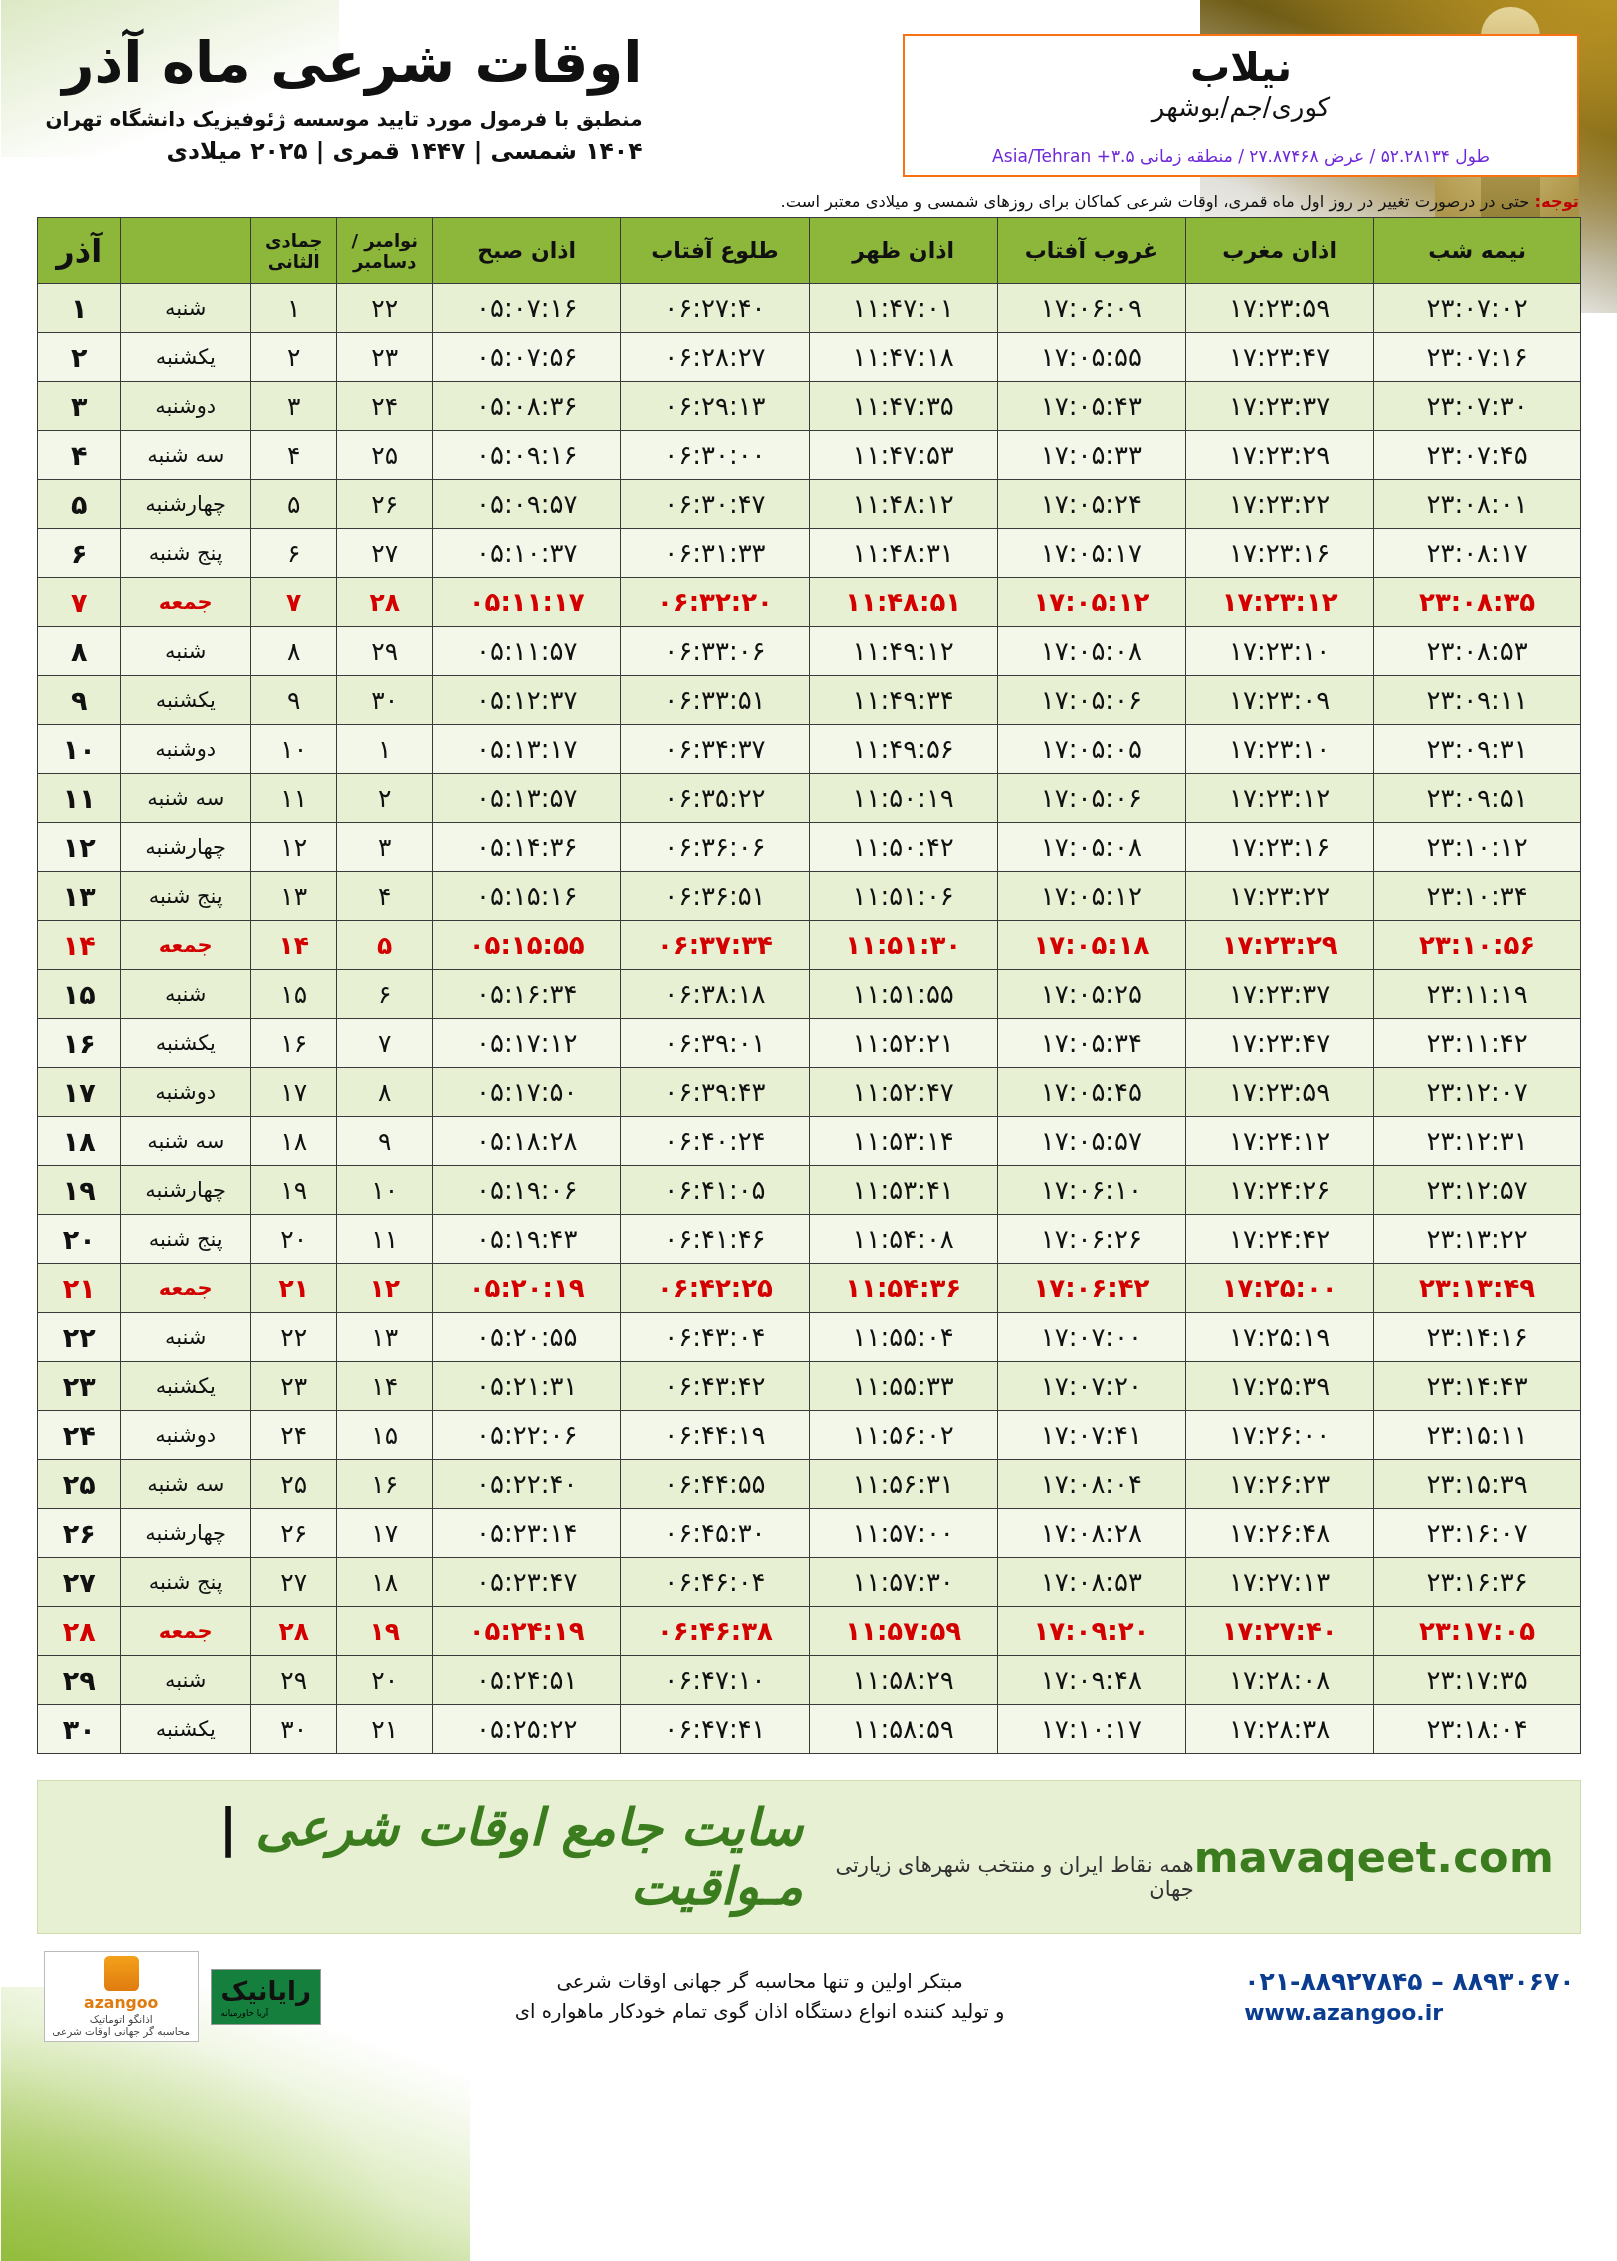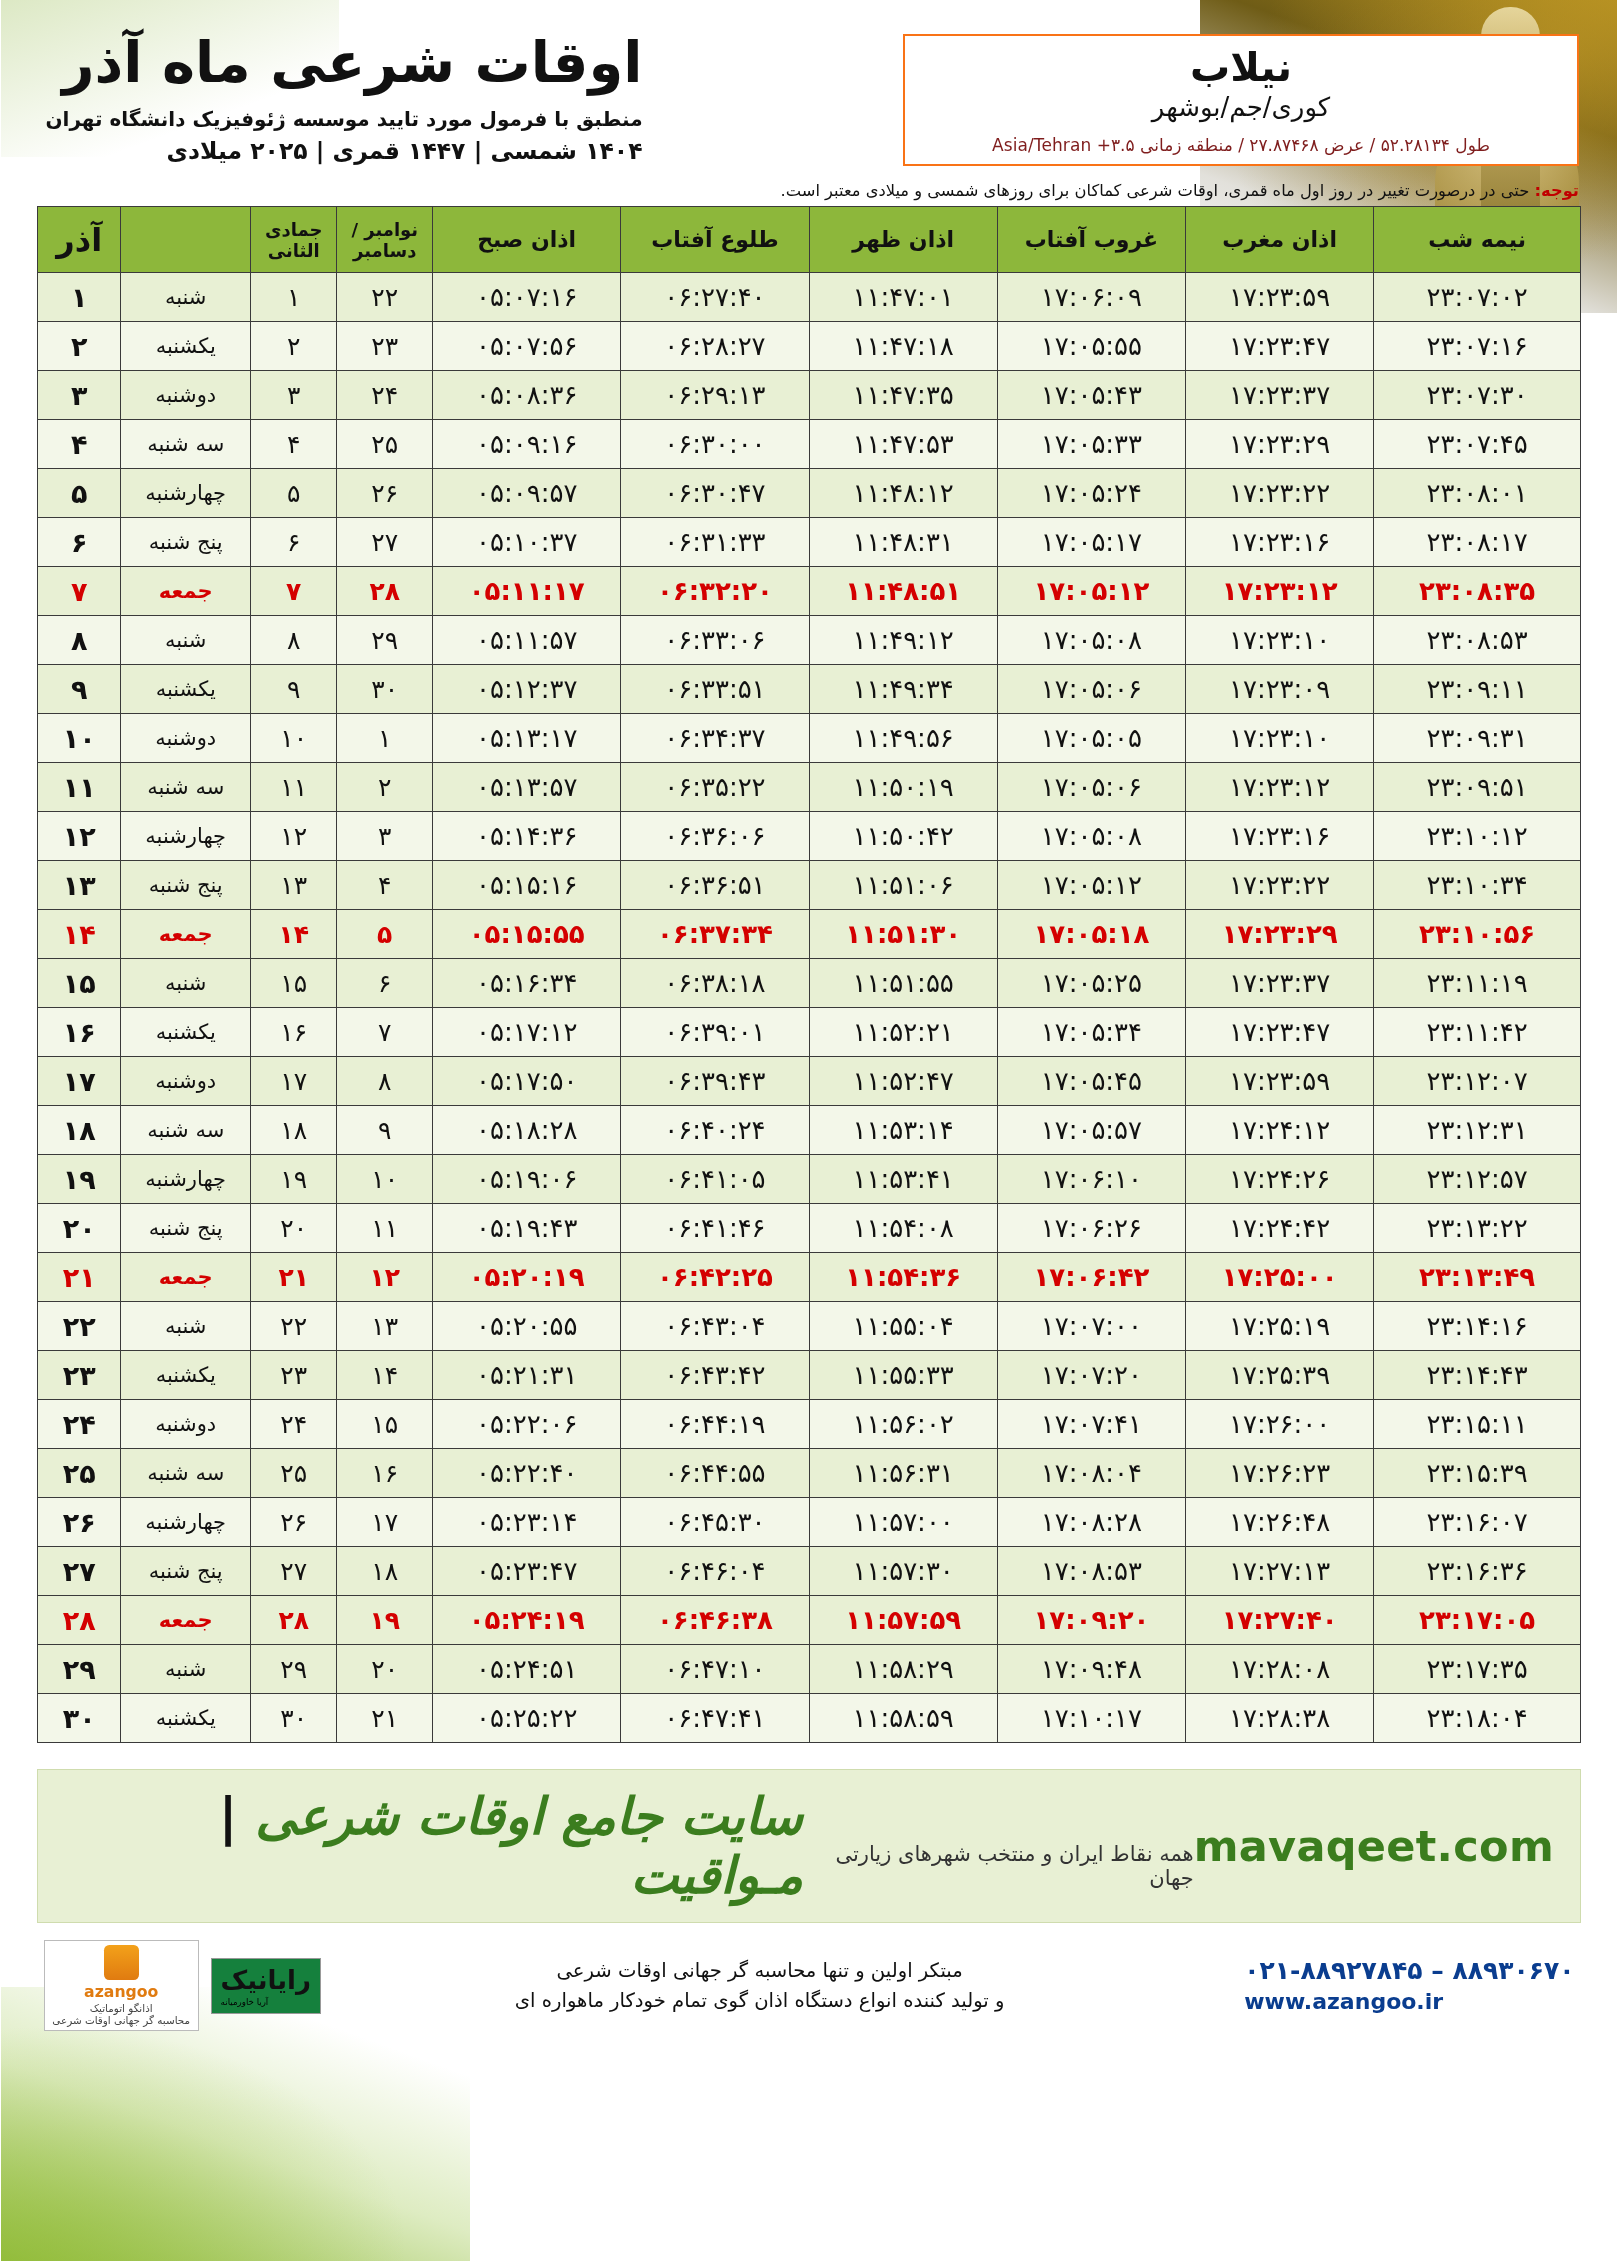--- a/index.html
+++ b/index.html
@@ -47,21 +47,21 @@
   .header{
     display:flex;align-items:flex-start;justify-content:space-between;
     padding:34px 39px 0 39px;
   }
   .city-box{
     border:2px solid #f97316;background:#fff;
     width:659px;padding:10.4px 6.5px 9px 6.5px;text-align:center;
   }
   .city-name{font-size:40px;font-weight:bold;color:#111;line-height:1.05;}
   .city-sub{font-size:26px;color:#111;margin-top:3.9px;}
-  .city-coords{font-size:17px;color:#7f1d1d;margin-top:13px;letter-spacing:0.1px;}
+  .city-coords{font-size:17px;color:#6d28d9;margin-top:24px;letter-spacing:0.1px;}
 
   .title-block{text-align:right;padding-left:6.5px;}
   .main-title{font-size:56px;font-weight:bold;color:#111;line-height:1.05;}
   .sub-title{font-size:20px;font-weight:bold;color:#111;margin-top:14px;}
   .years{font-size:23.5px;font-weight:bold;color:#111;margin-top:6.5px;}
 
   .note{
     padding:14.4px 39px 6.5px 39px;font-size:16.3px;color:#111;
   }
   .note b{color:#c00000;font-weight:bold;}

